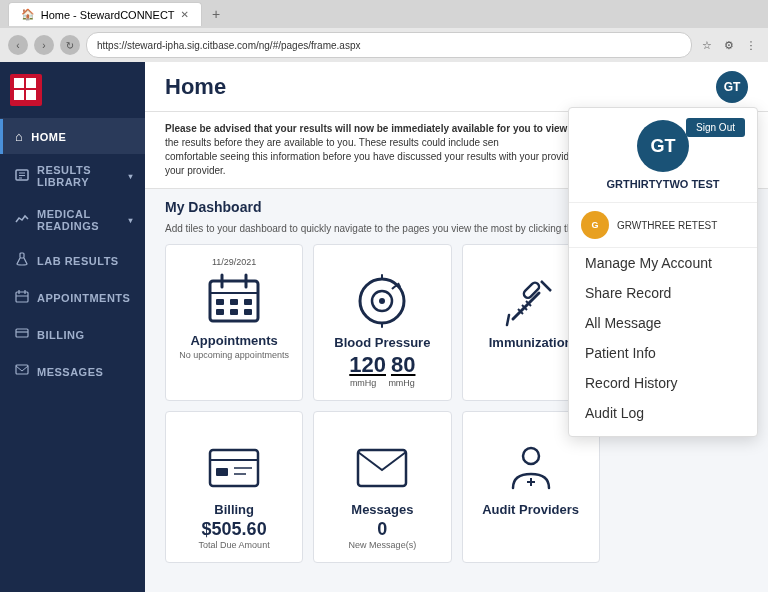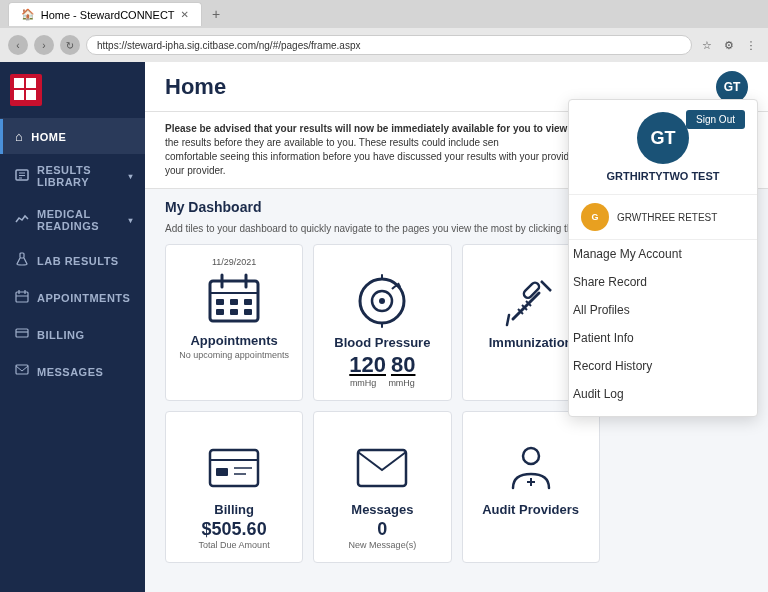--- a/index.html
+++ b/index.html
@@ -47,21 +47,21 @@
       background: #bbb;
       border-radius: 50%;
       display: flex; align-items: center; justify-content: center;
       font-size: 10px; color: #555; cursor: pointer;
     }
     .address-bar {
       flex: 1;
       background: #fff;
       border: 1px solid #ccc;
       border-radius: 12px;
-      height: 20px;
+      height: 26px;
       padding: 2px 10px;
       font-size: 10px;
       color: #333;
       display: flex;
       align-items: center;
     }
     .browser-actions {
       display: flex; gap: 4px; align-items: center;
     }
     .browser-action-btn {
@@ -240,21 +240,21 @@
       color: #1a2a4a;
     }
 
     
     .card-svg {
       width: 56px; height: 56px;
       margin-bottom: 6px;
     }
     .dropdown-menu {
       position: absolute;
-      top: 37px;
+      top: 45px;
       right: 10px;
       background: #fff;
       border: 1px solid #ddd;
       border-radius: 4px;
       box-shadow: 0 4px 16px rgba(0,0,0,0.15);
       width: 190px;
       z-index: 200;
       padding-bottom: 8px;
     }
     .dropdown-header {
@@ -302,22 +302,22 @@
       border-radius: 50%;
       background: #e8a020;
       display: flex; align-items: center; justify-content: center;
       font-size: 9px; color: #fff; font-weight: bold;
     }
     .user-name-small {
       font-size: 10px;
       color: #333;
     }
     .dropdown-item {
-      padding: 7px 4px;
-      font-size: 12px;
+      padding: 7px 16px;
+      font-size: 14px;
       color: #333;
       cursor: pointer;
     }
   </style>
 </head>
 <body>
 
 <div class="browser-chrome">
   <div class="tab-bar">
     <div class="tab active">
@@ -571,20 +571,20 @@
       <div class="dropdown-header">
         <div class="dropdown-avatar">GT</div>
         <div class="dropdown-name">GRTHIRTYTWO TEST</div>
       </div>
       <div class="dropdown-user-row">
         <div class="user-avatar-small">G</div>
         <span class="user-name-small">GRWTHREE RETEST</span>
       </div>
       <div class="dropdown-item">Manage My Account</div>
       <div class="dropdown-item">Share Record</div>
-      <div class="dropdown-item">All Profiles</div>
+      <div class="dropdown-item">All Message</div>
       <div class="dropdown-item">Patient Info</div>
       <div class="dropdown-item">Record History</div>
       <div class="dropdown-item">Audit Log</div>
     </div>
 
   </div>
 </div>
 
 </body></html>

